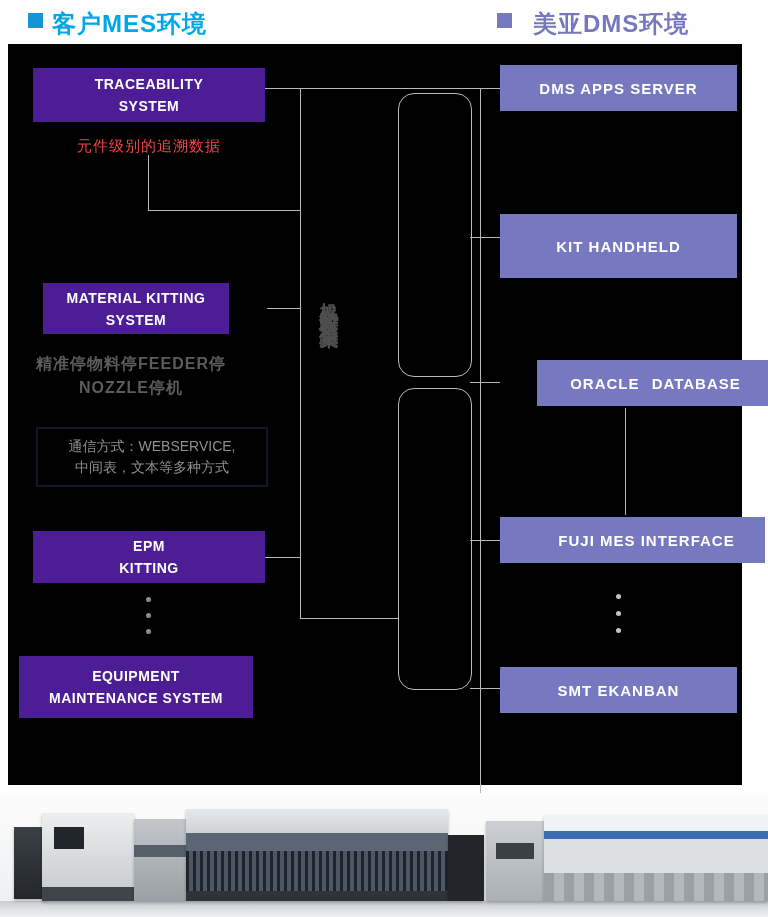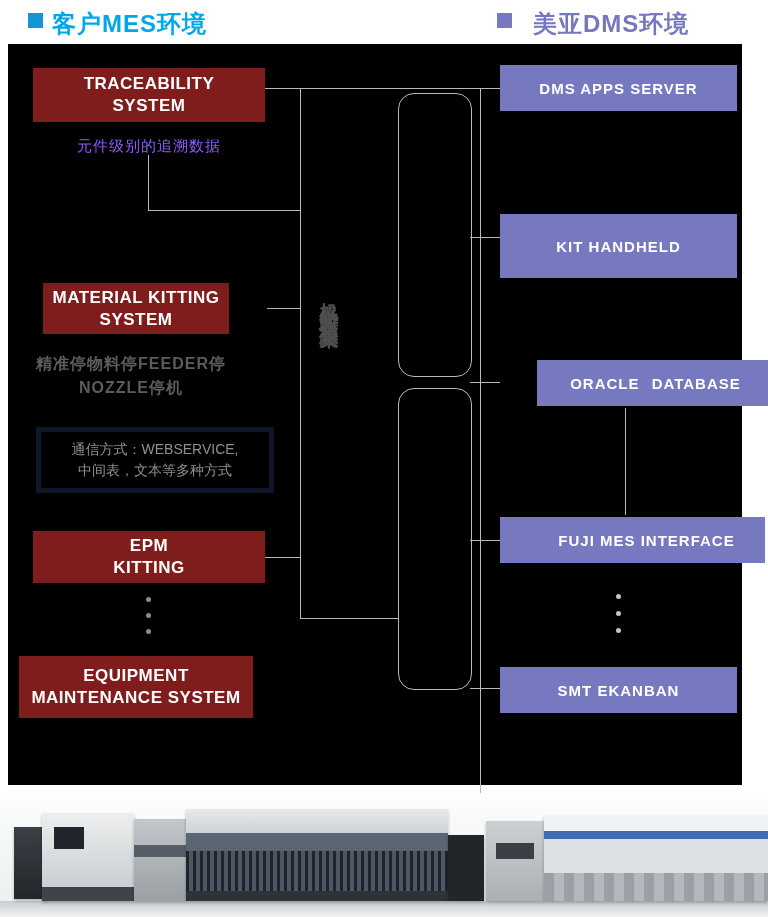--- a/index.html
+++ b/index.html
@@ -11,35 +11,35 @@
   .abs{position:absolute;}
   
   .hdr-sq{width:15px;height:15px;}
   .hdr-text{font-size:24px;font-weight:bold;letter-spacing:1px;white-space:nowrap;}
   .cyan{color:#00a7e8;}
   .purple{color:#7577bf;}
   
   .panel{left:8px;top:44px;width:734px;height:741px;background:#000000;}
   
   .bluebox{
-    background:#7f1d1d;color:#ffffff;font-weight:bold;font-size:17px;
+    background:#4c1d95;color:#ffffff;font-weight:bold;font-size:14px;
     line-height:22px;letter-spacing:0.5px;text-align:center;
     display:flex;align-items:center;justify-content:center;white-space:pre-line;
   }
   .purplebox{
     background:#7678c0;color:#ffffff;font-weight:bold;font-size:15px;
     letter-spacing:1px;text-align:center;
     display:flex;align-items:center;justify-content:center;white-space:pre-line;
   }
   .oracle-spacing{word-spacing:7px;}
   
-  .note{color:#8b5cf6;font-size:15px;text-align:center;white-space:pre-line;letter-spacing:1px;}
+  .note{color:#ef4444;font-size:15px;text-align:center;white-space:pre-line;letter-spacing:1px;}
   .note-strong{color:#5c5c5c;font-weight:bold;font-size:16px;line-height:24px;}
   .commbox{
-    border:5px solid #0f172a;color:#8f8f8f;font-size:14px;line-height:21px;
+    border:2px solid #0f172a;color:#8f8f8f;font-size:14px;line-height:21px;
     text-align:center;white-space:pre-line;display:flex;align-items:center;justify-content:center;
   }
   .vlabel{
     writing-mode:vertical-rl;text-orientation:upright;
     color:#4e4e4e;font-size:19px;font-weight:bold;letter-spacing:3px;white-space:nowrap;
   }
   
   .hline{height:1px;background:#b9b9b9;}
   .vline{width:1px;background:#b9b9b9;}
   .bracket{border:1px solid #b9b9b9;border-radius:16px;background:transparent;}

